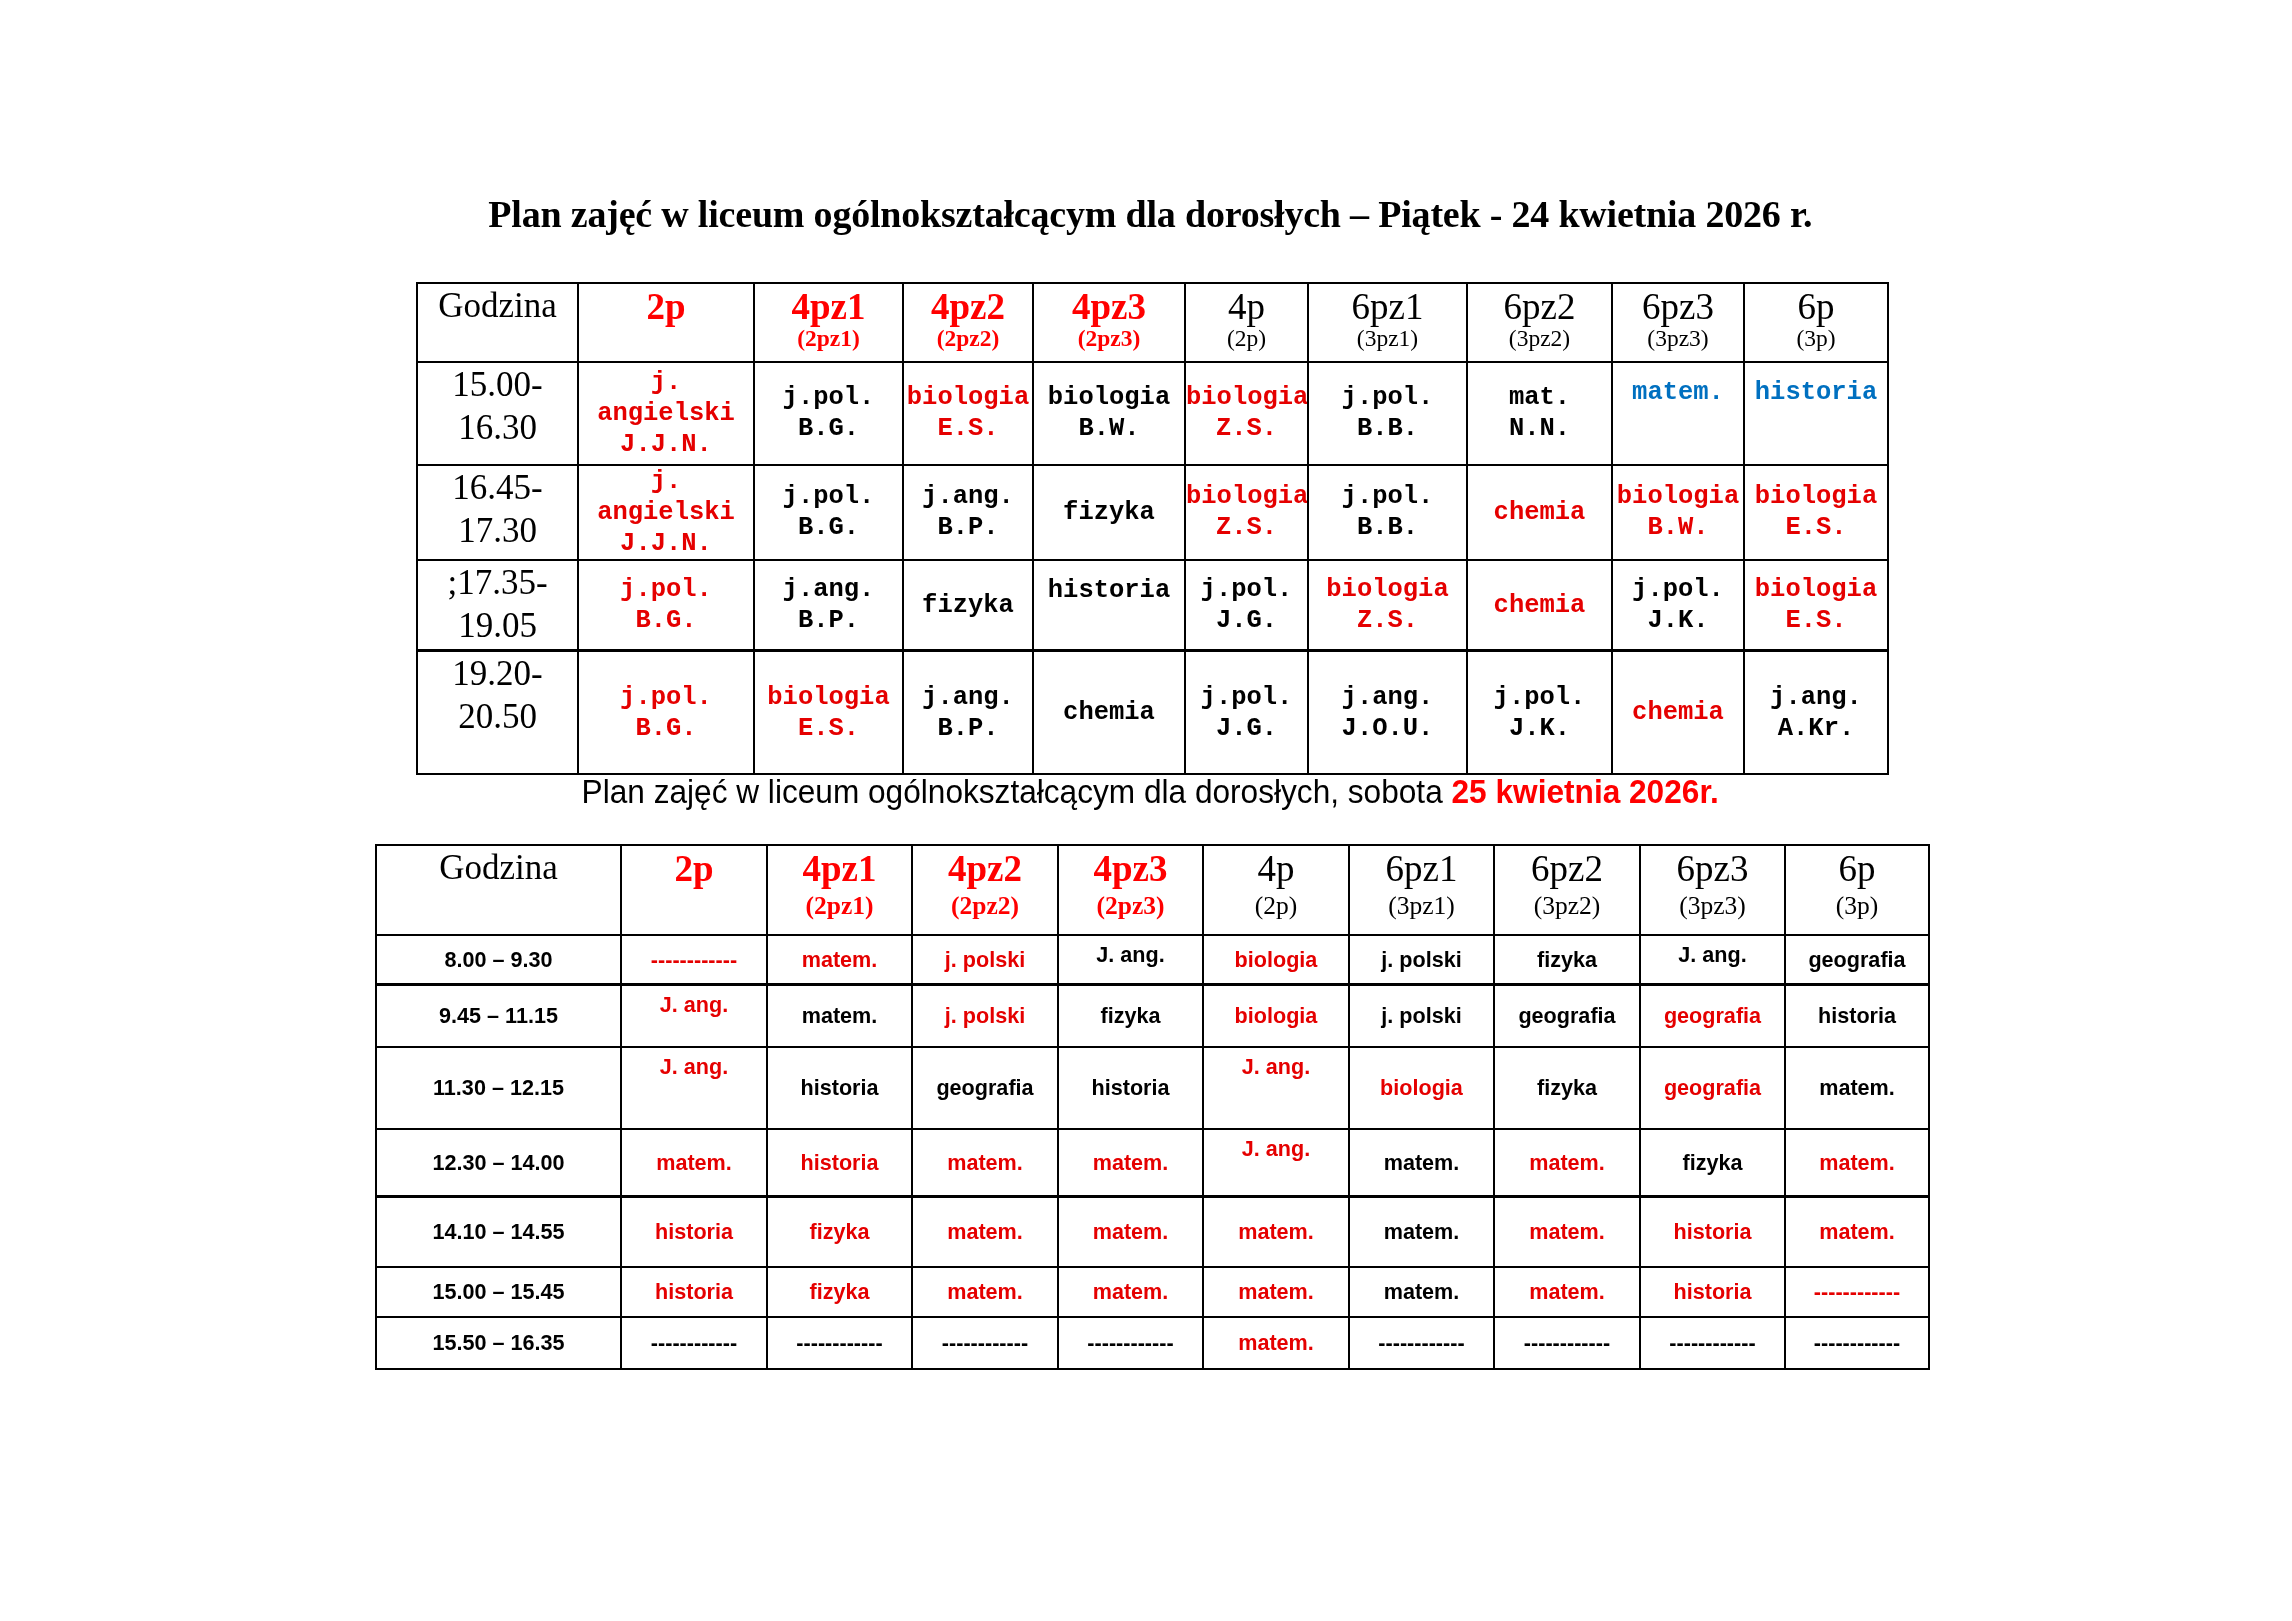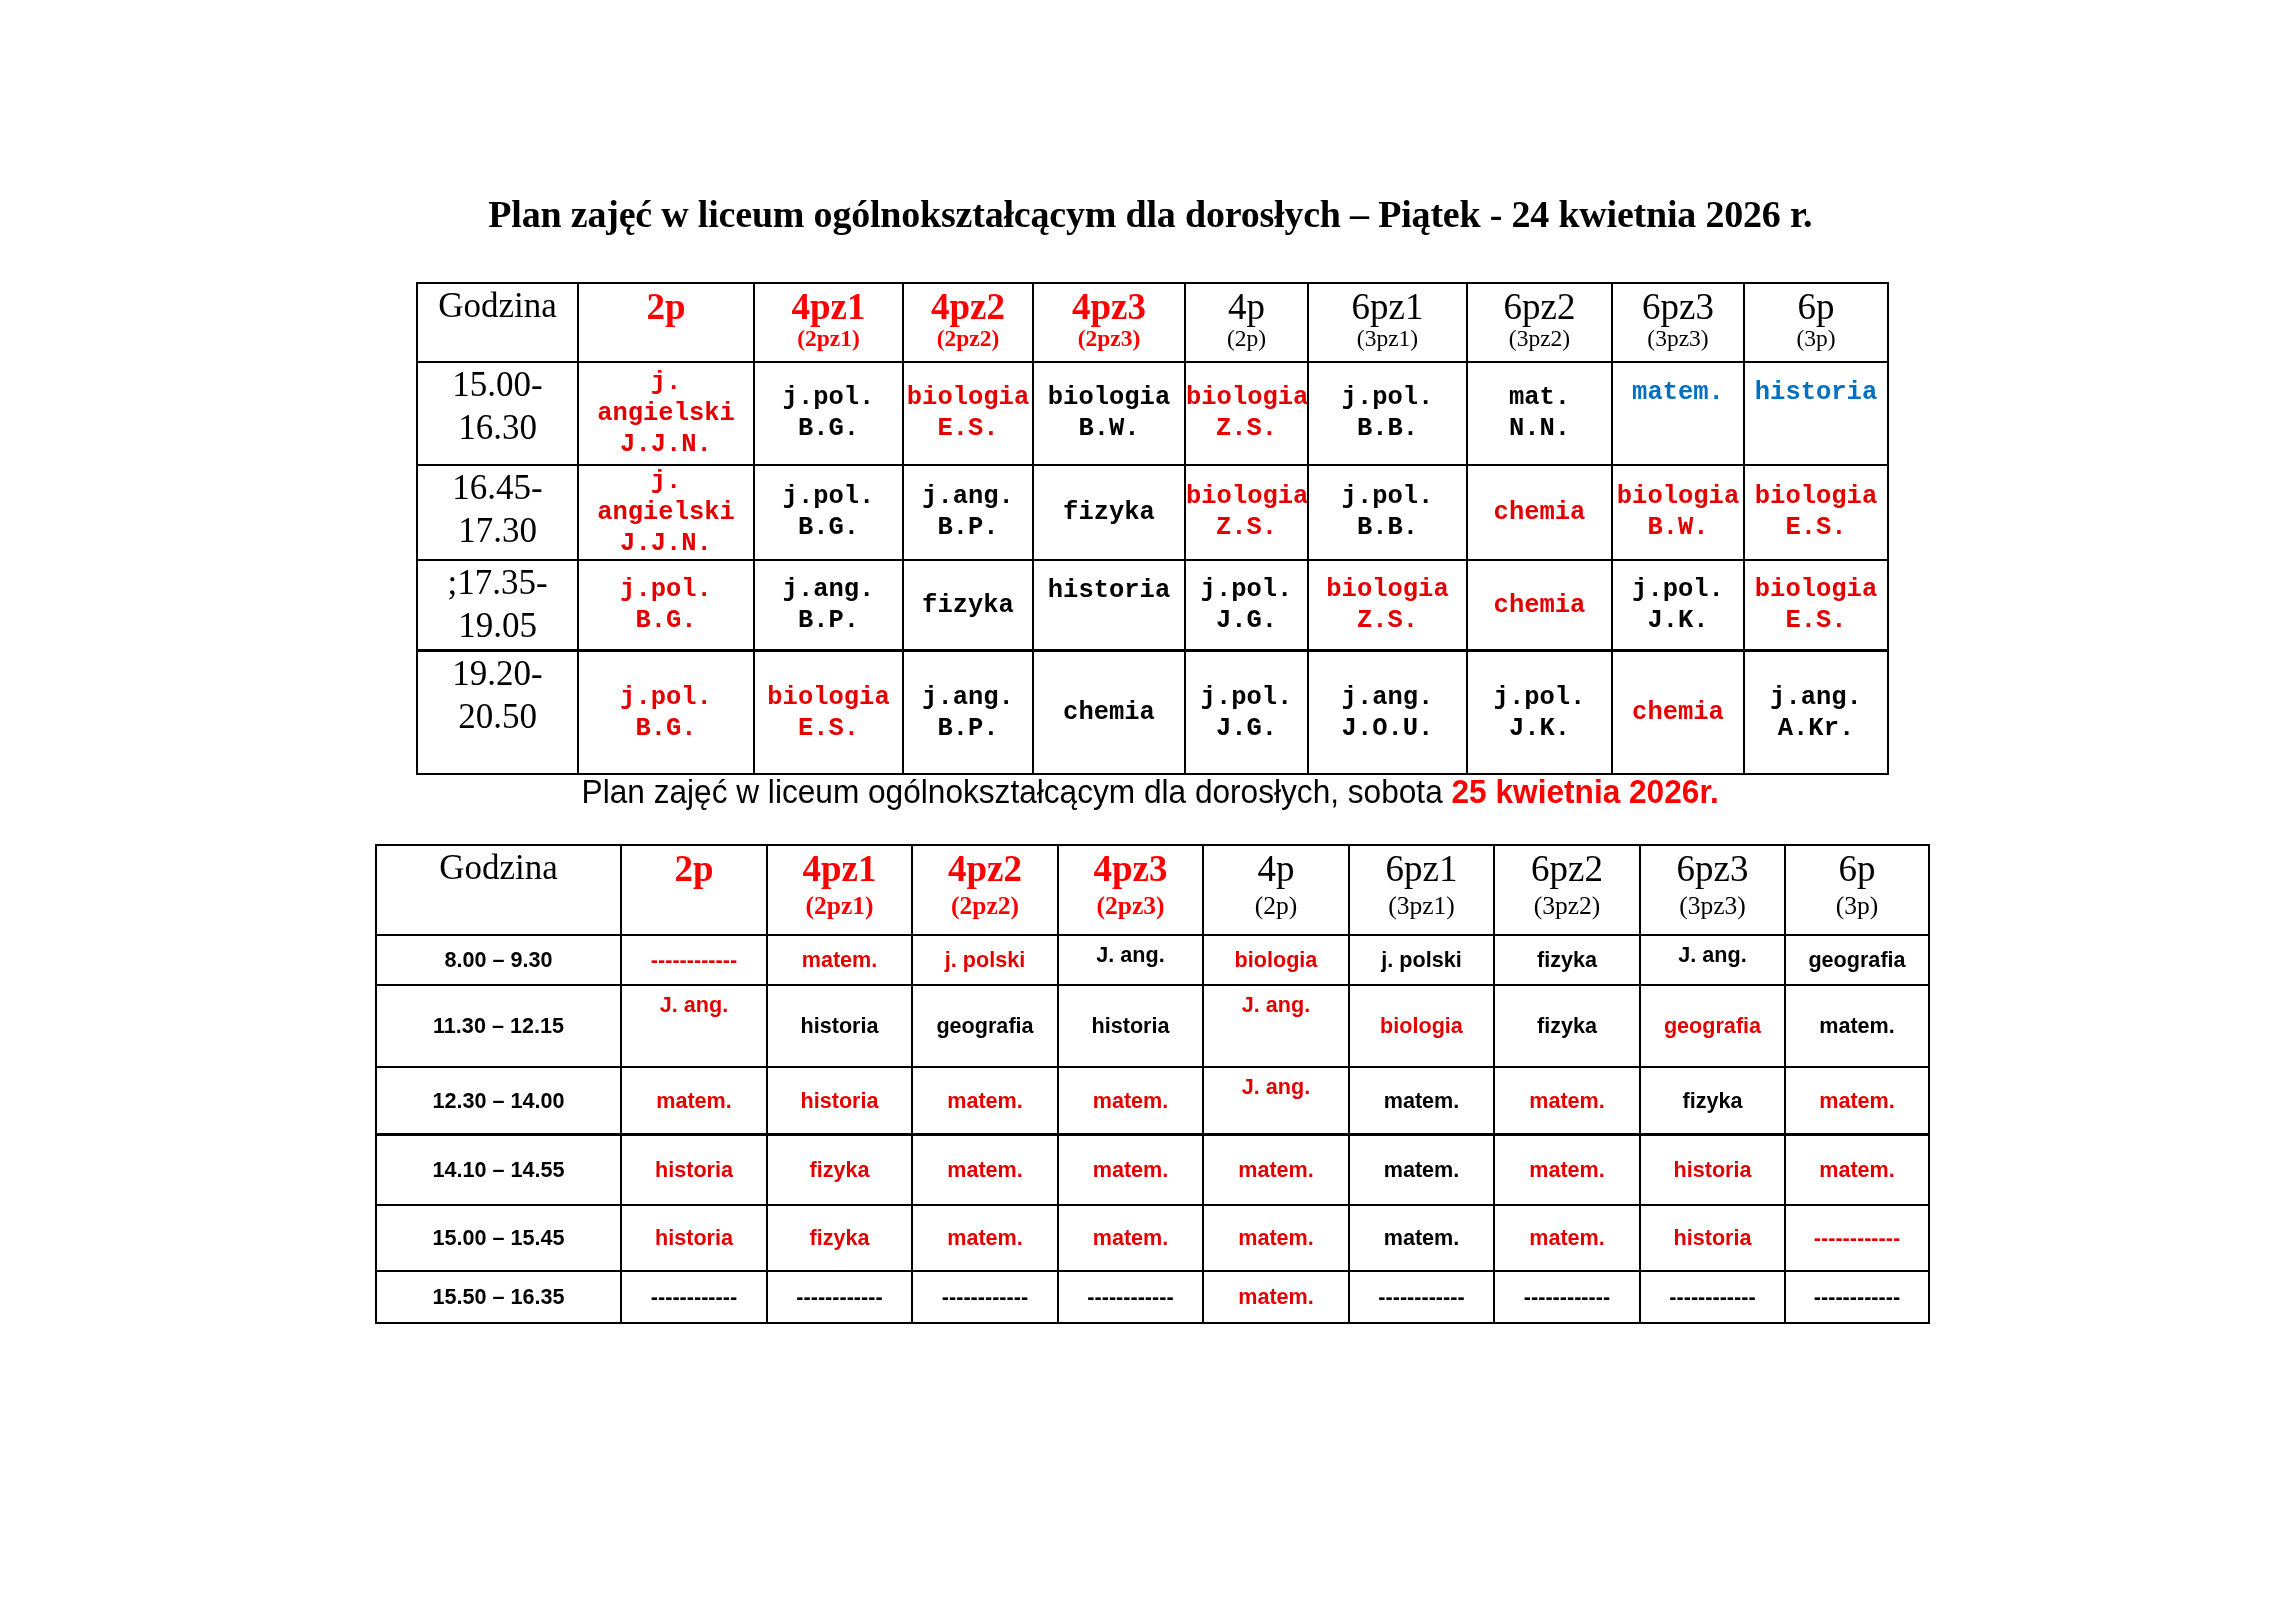--- a/index.html
+++ b/index.html
@@ -334,20 +334,32 @@
         <td class="cell c-red">------------</td>
         <td class="cell c-red">matem.</td>
         <td class="cell c-red">j. polski</td>
         <td class="cell c-black top">J. ang.</td>
         <td class="cell c-red">biologia</td>
         <td class="cell c-black">j. polski</td>
         <td class="cell c-black">fizyka</td>
         <td class="cell c-black top">J. ang.</td>
         <td class="cell c-black">geografia</td>
       </tr>
+      <tr class="thick-top" style="height: 62px;">
+        <td class="time-cell">9.45 – 11.15</td>
+        <td class="cell c-red top">J. ang.</td>
+        <td class="cell c-black">matem.</td>
+        <td class="cell c-red">j. polski</td>
+        <td class="cell c-black">fizyka</td>
+        <td class="cell c-red">biologia</td>
+        <td class="cell c-black">j. polski</td>
+        <td class="cell c-black">geografia</td>
+        <td class="cell c-red">geografia</td>
+        <td class="cell c-black">historia</td>
+      </tr>
       <tr style="height: 82px;">
         <td class="time-cell">11.30 – 12.15</td>
         <td class="cell c-red top">J. ang.</td>
         <td class="cell c-black">historia</td>
         <td class="cell c-black">geografia</td>
         <td class="cell c-black">historia</td>
         <td class="cell c-red top">J. ang.</td>
         <td class="cell c-red">biologia</td>
         <td class="cell c-black">fizyka</td>
         <td class="cell c-red">geografia</td>
@@ -370,21 +382,21 @@
         <td class="cell c-red">historia</td>
         <td class="cell c-red">fizyka</td>
         <td class="cell c-red">matem.</td>
         <td class="cell c-red">matem.</td>
         <td class="cell c-red">matem.</td>
         <td class="cell c-black">matem.</td>
         <td class="cell c-red">matem.</td>
         <td class="cell c-red">historia</td>
         <td class="cell c-red">matem.</td>
       </tr>
-      <tr style="height: 66px;">
+      <tr style="height: 50px;">
         <td class="time-cell">15.00 – 15.45</td>
         <td class="cell c-red">historia</td>
         <td class="cell c-red">fizyka</td>
         <td class="cell c-red">matem.</td>
         <td class="cell c-red">matem.</td>
         <td class="cell c-red">matem.</td>
         <td class="cell c-black">matem.</td>
         <td class="cell c-red">matem.</td>
         <td class="cell c-red">historia</td>
         <td class="cell c-red">------------</td>

